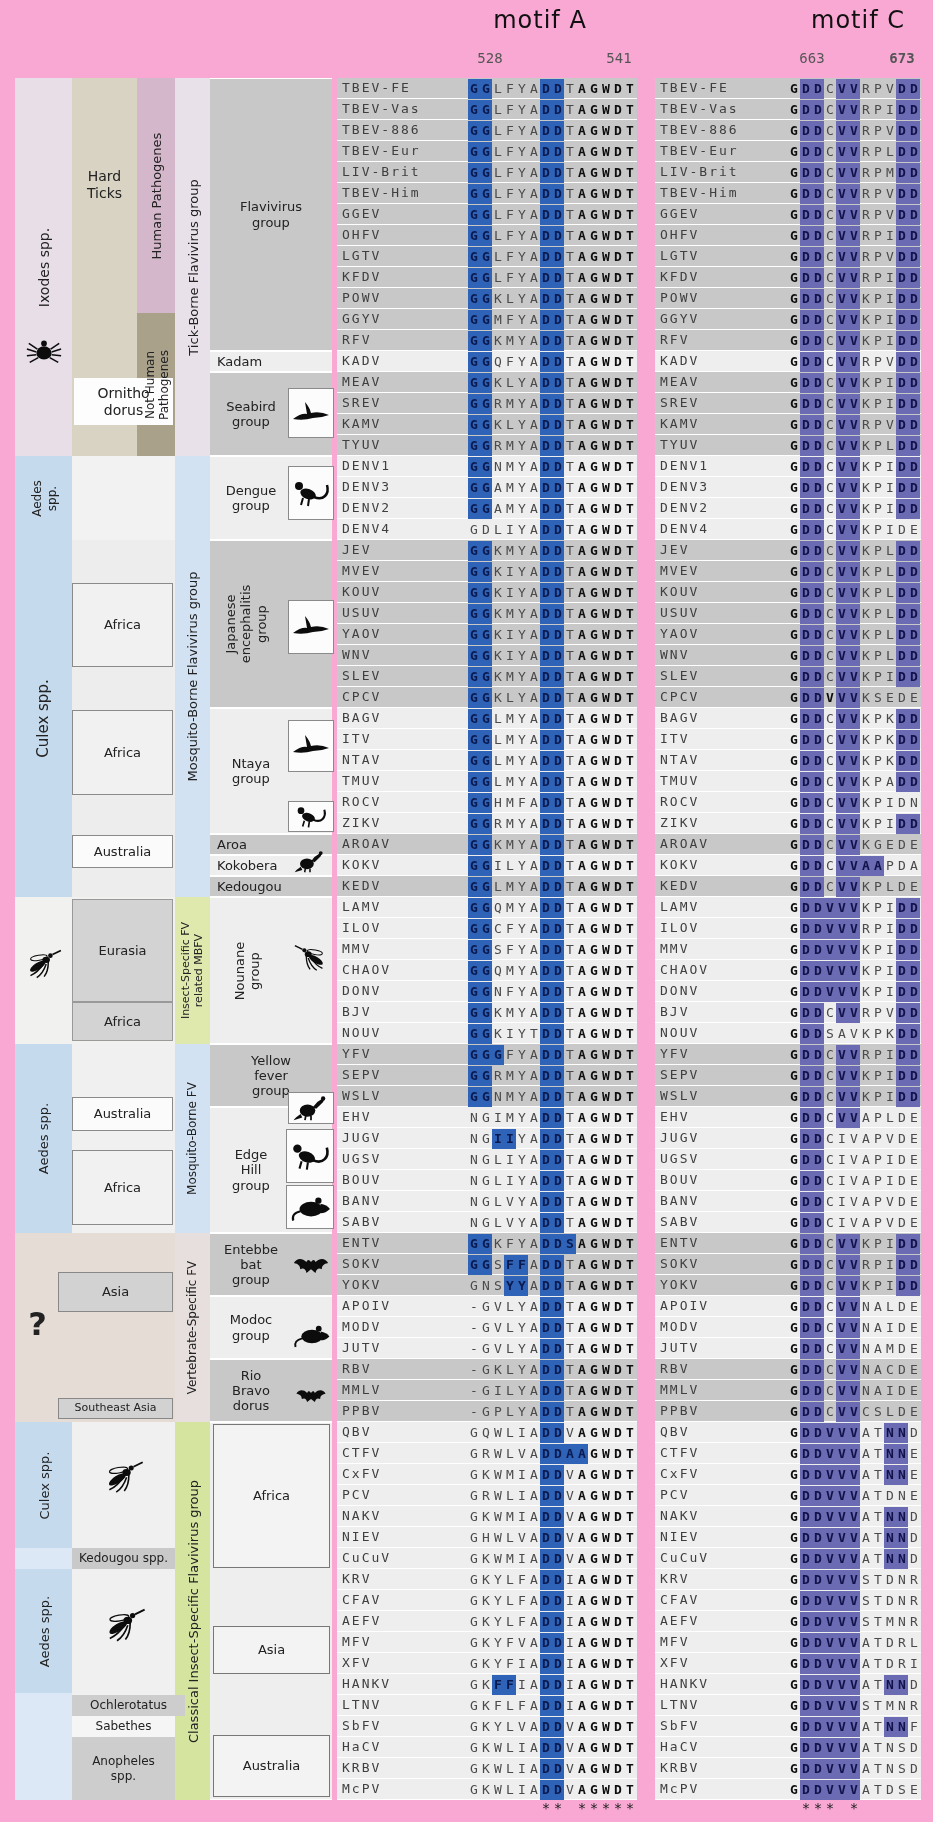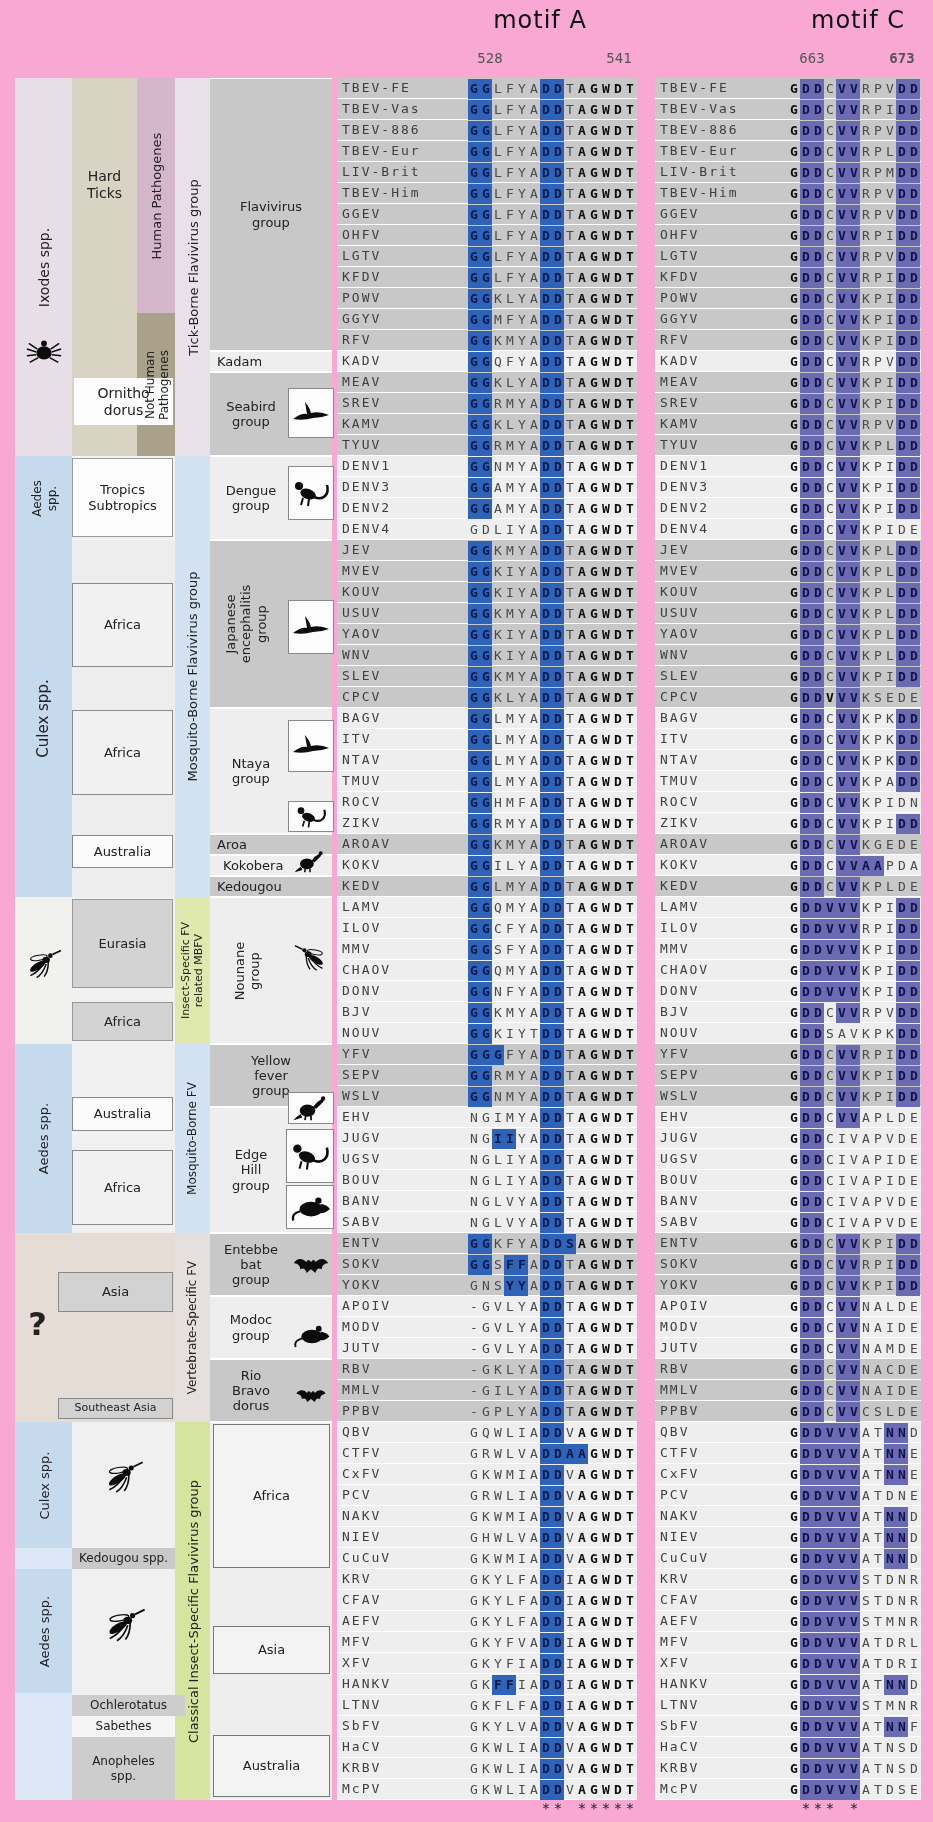--- a/index.html
+++ b/index.html
@@ -75,21 +75,21 @@
     <div class="abs " style="left: 210px; top: 540px; width: 122px; height: 168px; background: rgb(200, 200, 200); border-top: 1px solid rgb(255, 255, 255); border-bottom: 1px solid rgb(255, 255, 255); box-sizing: border-box;"></div>
     <div class="abs box rot" style="left: 162px; top: 596px; width: 168px; height: 56px; font-size: 13px;">Japanese
 encephalitis
 group</div>
     <div class="abs " style="left: 210px; top: 708px; width: 122px; height: 126px; background: rgb(238, 238, 238); border-top: 1px solid rgb(255, 255, 255); border-bottom: 1px solid rgb(255, 255, 255); box-sizing: border-box;"></div>
     <div class="abs box" style="left: 210px; top: 708px; width: 122px; height: 126px; font-size: 13px; padding-right: 40px;">Ntaya
 group</div>
     <div class="abs " style="left: 210px; top: 834px; width: 122px; height: 21px; background: rgb(200, 200, 200); border-top: 1px solid rgb(255, 255, 255); border-bottom: 1px solid rgb(255, 255, 255); box-sizing: border-box;"></div>
     <div class="abs box" style="left: 210px; top: 834px; width: 122px; height: 21px; font-size: 13px; justify-content: flex-start; padding-left: 7px;">Aroa</div>
     <div class="abs " style="left: 210px; top: 855px; width: 122px; height: 21px; background: rgb(238, 238, 238); border-top: 1px solid rgb(255, 255, 255); border-bottom: 1px solid rgb(255, 255, 255); box-sizing: border-box;"></div>
-    <div class="abs box" style="left: 210px; top: 855px; width: 122px; height: 21px; font-size: 13px; justify-content: flex-start; padding-left: 13px;">Kokobera</div>
+    <div class="abs box" style="left: 210px; top: 855px; width: 122px; height: 21px; font-size: 13px; justify-content: flex-start; padding-left: 7px;">Kokobera</div>
     <div class="abs " style="left: 210px; top: 876px; width: 122px; height: 21px; background: rgb(200, 200, 200); border-top: 1px solid rgb(255, 255, 255); border-bottom: 1px solid rgb(255, 255, 255); box-sizing: border-box;"></div>
     <div class="abs box" style="left: 210px; top: 876px; width: 122px; height: 21px; font-size: 13px; justify-content: flex-start; padding-left: 7px;">Kedougou</div>
     <div class="abs " style="left: 210px; top: 897px; width: 122px; height: 147px; background: rgb(238, 238, 238); border-top: 1px solid rgb(255, 255, 255); border-bottom: 1px solid rgb(255, 255, 255); box-sizing: border-box;"></div>
     <div class="abs box rot" style="left: 172.5px; top: 942.5px; width: 147px; height: 56px; font-size: 13px;">Nounane
 group</div>
     <div class="abs " style="left: 210px; top: 1044px; width: 122px; height: 63px; background: rgb(200, 200, 200); border-top: 1px solid rgb(255, 255, 255); border-bottom: 1px solid rgb(255, 255, 255); box-sizing: border-box;"></div>
     <div class="abs box" style="left: 210px; top: 1044px; width: 122px; height: 63px; font-size: 13px;">Yellow
 fever
 group</div>
     <div class="abs " style="left: 210px; top: 1107px; width: 122px; height: 126px; background: rgb(238, 238, 238); border-top: 1px solid rgb(255, 255, 255); border-bottom: 1px solid rgb(255, 255, 255); box-sizing: border-box;"></div>
@@ -105,26 +105,24 @@
 group</div>
     <div class="abs " style="left: 210px; top: 1359px; width: 122px; height: 63px; background: rgb(200, 200, 200); border-top: 1px solid rgb(255, 255, 255); border-bottom: 1px solid rgb(255, 255, 255); box-sizing: border-box;"></div>
     <div class="abs box" style="left: 210px; top: 1359px; width: 122px; height: 63px; font-size: 13px; padding-right: 40px;">Rio
 Bravo
 dorus</div>
     <div class="abs " style="left: 210px; top: 1422px; width: 122px; height: 378px; background: rgb(238, 238, 238); border-top: 1px solid rgb(255, 255, 255); border-bottom: 1px solid rgb(255, 255, 255); box-sizing: border-box;"></div>
     <div class="abs box" style="left: 72px; top: 150px; width: 65px; height: 70px; font-size: 14px;">Hard
 Ticks</div>
     <div class="abs box" style="left: 74px; top: 378px; width: 99px; height: 47px; font-size: 14px; background: rgb(253, 253, 253);">Ornitho
 dorus</div>
-    <div class="abs box" style="left: 72px; top: 458px; width: 101px; height: 79px; font-size: 13px; background: rgb(252, 252, 252); border: 1px solid rgb(153, 153, 153);">Tropics
-Subtropics</div>
     <div class="abs box" style="left: 72px; top: 583px; width: 101px; height: 84px; font-size: 13px; background: rgb(241, 241, 241); border: 1px solid rgb(138, 138, 138);">Africa</div>
     <div class="abs box" style="left: 72px; top: 710px; width: 101px; height: 85px; font-size: 13px; background: rgb(241, 241, 241); border: 1px solid rgb(138, 138, 138);">Africa</div>
     <div class="abs box" style="left: 72px; top: 835px; width: 101px; height: 33px; font-size: 13px; background: rgb(251, 251, 251); border: 1px solid rgb(138, 138, 138);">Australia</div>
-    <div class="abs box" style="left: 72px; top: 899px; width: 101px; height: 89px; font-size: 13px; background: rgb(211, 211, 211); border: 1px solid rgb(153, 153, 153);">Eurasia</div>
+    <div class="abs box" style="left: 72px; top: 899px; width: 101px; height: 103px; font-size: 13px; background: rgb(211, 211, 211); border: 1px solid rgb(153, 153, 153);">Eurasia</div>
     <div class="abs box" style="left: 72px; top: 1002px; width: 101px; height: 39px; font-size: 13px; background: rgb(211, 211, 211); border: 1px solid rgb(153, 153, 153);">Africa</div>
     <div class="abs box" style="left: 72px; top: 1097px; width: 101px; height: 34px; font-size: 13px; background: rgb(251, 251, 251); border: 1px solid rgb(138, 138, 138);">Australia</div>
     <div class="abs box" style="left: 72px; top: 1150px; width: 101px; height: 75px; font-size: 13px; background: rgb(241, 241, 241); border: 1px solid rgb(138, 138, 138);">Africa</div>
     <div class="abs box" style="left: 58px; top: 1272px; width: 115px; height: 40px; font-size: 13px; background: rgb(210, 210, 210); border: 1px solid rgb(136, 136, 136);">Asia</div>
     <div class="abs box" style="left: 58px; top: 1398px; width: 115px; height: 21px; font-size: 11px; background: rgb(210, 210, 210); border: 1px solid rgb(136, 136, 136);">Southeast Asia</div>
     <div class="abs box" style="left: 15px; top: 1295px; width: 45px; height: 60px; font-size: 32px; font-weight: 600;">?</div>
     <div class="abs box" style="left: 72px; top: 1548px; width: 103px; height: 21px; font-size: 12px; background: rgb(201, 201, 201);">Kedougou spp.</div>
     <div class="abs box" style="left: 72px; top: 1695px; width: 113px; height: 21px; font-size: 12px; background: rgb(205, 205, 205);">Ochlerotatus</div>
     <div class="abs box" style="left: 72px; top: 1716px; width: 103px; height: 21px; font-size: 12px; background: rgb(245, 245, 245);">Sabethes</div>
     <div class="abs box" style="left: 72px; top: 1737px; width: 103px; height: 63px; font-size: 12px; background: rgb(205, 205, 205);">Anopheles

